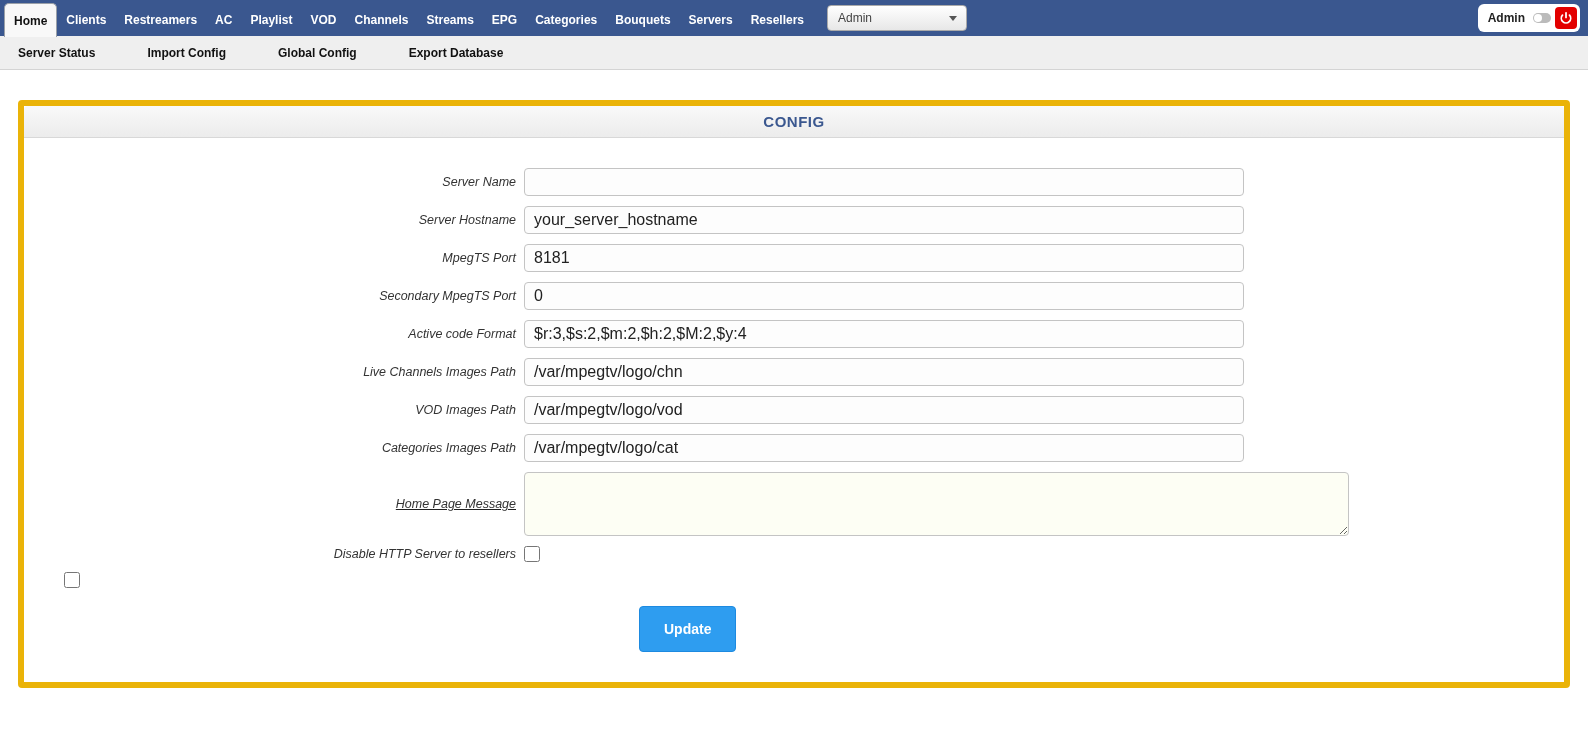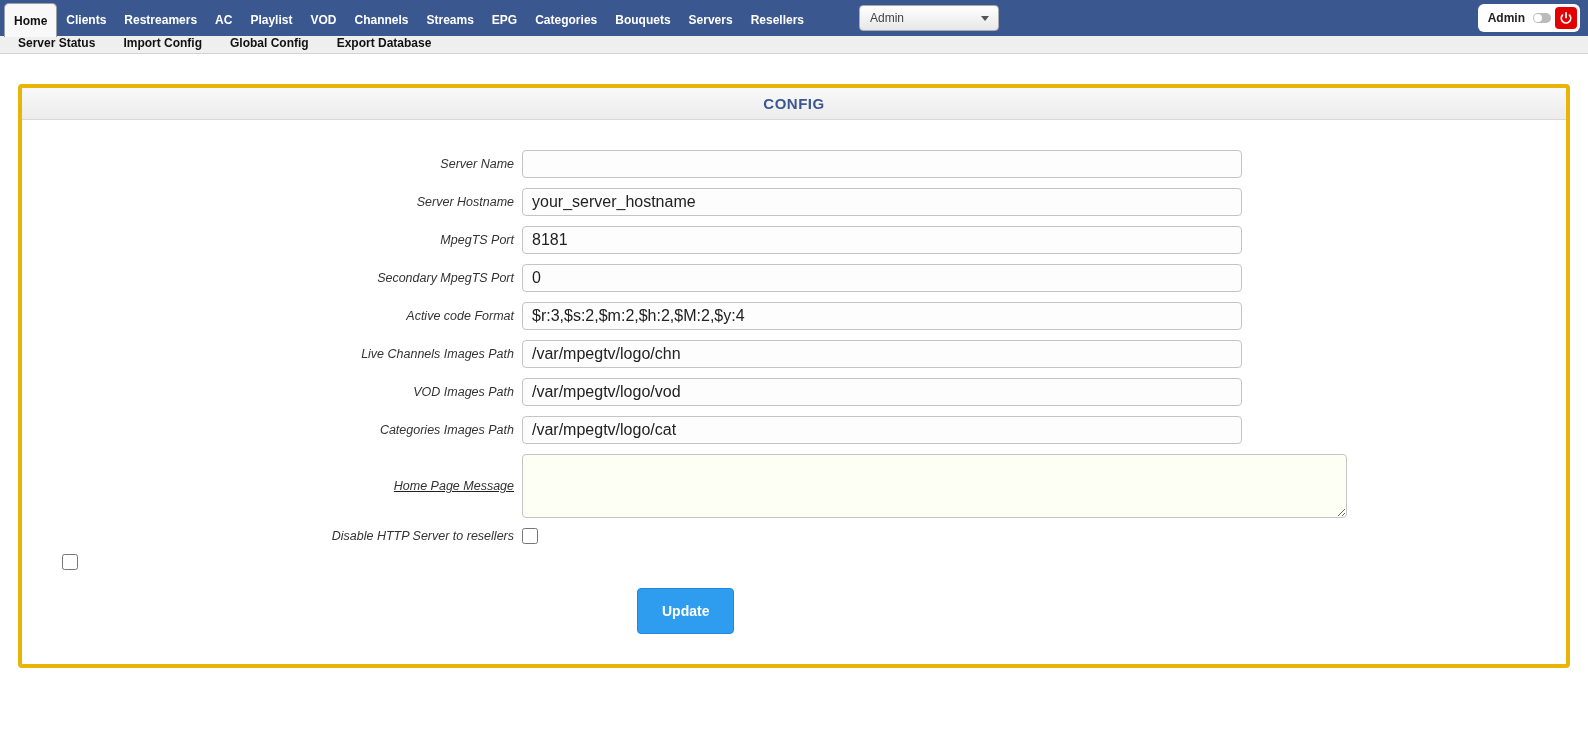--- a/index.html
+++ b/index.html
@@ -10,21 +10,20 @@
     color: #222;
   }
   
   .topbar {
     background: #3a578f;
     height: 36px;
     display: flex;
     align-items: flex-end;
     padding: 0 8px 0 4px;
     position: relative;
-    gap: 32px;
   }
   .topnav {
     display: flex;
     align-items: flex-end;
     height: 100%;
   }
   .topnav-item {
     color: #fff;
     font-weight: bold;
     font-size: 12px;
@@ -110,38 +109,40 @@
     align-items: center;
     justify-content: center;
     cursor: pointer;
   }
   .power-btn svg { width: 14px; height: 14px; }
 
   
   .subnav {
     background: #efefef;
     border-bottom: 1px solid #d4d4d4;
-    height: 18px;
-    display: flex;
+    height: 34px;
+    display: flex;
+    align-items: center;
     padding: 0 4px;
+    gap: 24px;
   }
   .subnav-item {
     font-weight: bold;
     font-size: 12px;
     color: #111;
     padding: 0 14px;
     cursor: pointer;
   }
 
   
   .page {
     padding: 30px 18px 18px 18px;
   }
   .panel {
-    border: 4px solid #eab308;
+    border: 6px solid #eab308;
     border-radius: 4px;
     background: #fff;
   }
   .panel-header {
     background: linear-gradient(#f9f9f9, #ececec);
     border-bottom: 1px solid #d8d8d8;
     border-top-left-radius: 4px;
     border-top-right-radius: 4px;
     height: 32px;
     display: flex;

